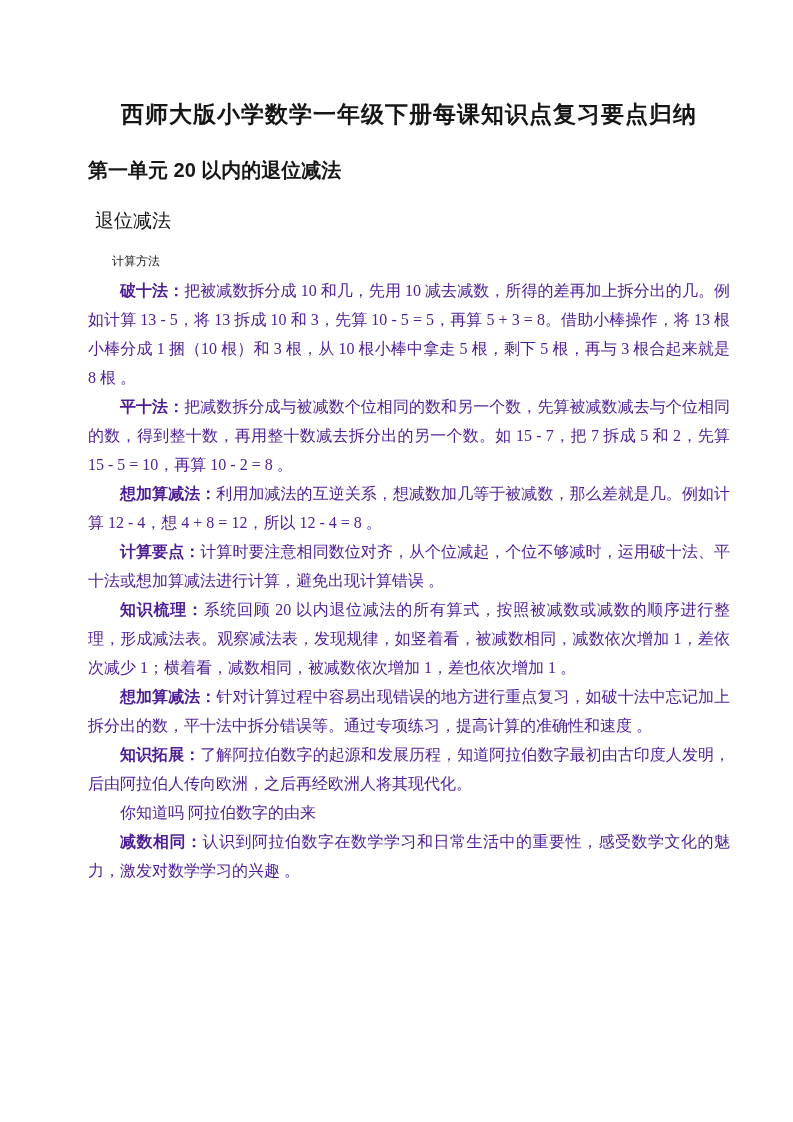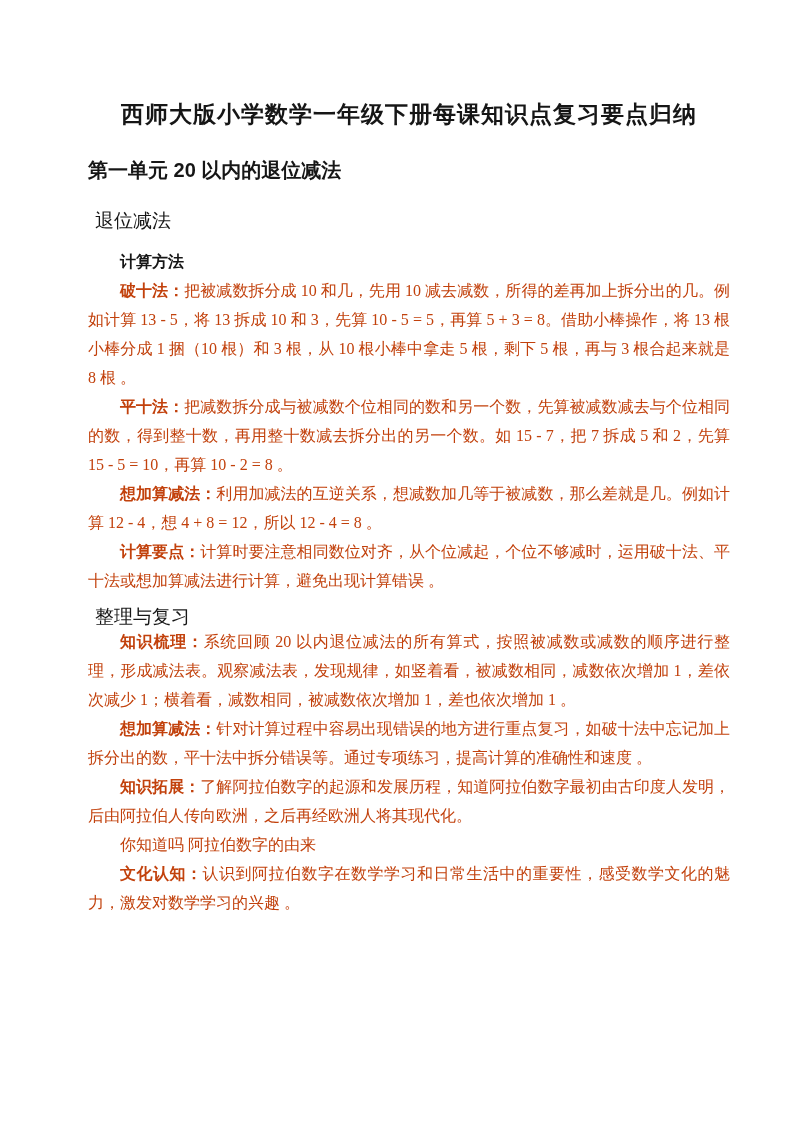--- a/index.html
+++ b/index.html
@@ -44,31 +44,31 @@
   .topic-heading.review {
     margin-top: 11px;
   }
   p.para {
     margin: 0;
     font-family: "Liberation Serif", "DejaVu Serif", serif;
     font-size: 16px;
     line-height: 29px;
     text-align: justify;
     text-indent: 2em;
-    color: #c2410c;
+    color: #4c1d95;
   }
   p.para .lead {
     font-weight: bold;
   }
   p.sub-heading {
     margin: 16px 0 0 0;
     font-family: "Liberation Serif", "DejaVu Serif", serif;
-    font-size: 16px;
+    font-size: 12px;
     line-height: 29px;
-    font-weight: bold;
+    font-weight: normal;
     text-indent: 2em;
   }
   p.first-review {
     margin-top: 0;
   }
 </style>
 </head>
 <body>
 
 <div class="page">
@@ -85,27 +85,26 @@
     <p class="para"><b class="lead">破十法：</b><span>把被减数拆分成 10 和几，先用 10 减去减数，所得的差再加上拆分出的几。例如计算 13 - 5，将 13 拆成 10 和 3，先算 10 - 5 = 5，再算 5 + 3 = 8。借助小棒操作，将 13 根小棒分成 1 捆（10 根）和 3 根，从 10 根小棒中拿走 5 根，剩下 5 根，再与 3 根合起来就是 8 根 。</span></p>
 
     <p class="para"><b class="lead">平十法：</b><span>把减数拆分成与被减数个位相同的数和另一个数，先算被减数减去与个位相同的数，得到整十数，再用整十数减去拆分出的另一个数。如 15 - 7，把 7 拆成 5 和 2，先算 15 - 5 = 10，再算 10 - 2 = 8 。</span></p>
 
     <p class="para"><b class="lead">想加算减法：</b><span>利用加减法的互逆关系，想减数加几等于被减数，那么差就是几。例如计算 12 - 4，想 4 + 8 = 12，所以 12 - 4 = 8 。</span></p>
 
     <p class="para"><b class="lead">计算要点：</b><span>计算时要注意相同数位对齐，从个位减起，个位不够减时，运用破十法、平十法或想加算减法进行计算，避免出现计算错误 。</span></p>
   </section>
 
   <section>
-    <h3 class="topic-heading review">整理与复习</h3>
 
     <p class="para first-review"><b class="lead">知识梳理：</b><span>系统回顾 20 以内退位减法的所有算式，按照被减数或减数的顺序进行整理，形成减法表。观察减法表，发现规律，如竖着看，被减数相同，减数依次增加 1，差依次减少 1；横着看，减数相同，被减数依次增加 1，差也依次增加 1 。</span></p>
 
     <p class="para"><b class="lead">想加算减法：</b><span>针对计算过程中容易出现错误的地方进行重点复习，如破十法中忘记加上拆分出的数，平十法中拆分错误等。通过专项练习，提高计算的准确性和速度 。</span></p>
 
 
     <p class="para"><b class="lead">知识拓展：</b><span>了解阿拉伯数字的起源和发展历程，知道阿拉伯数字最初由古印度人发明，后由阿拉伯人传向欧洲，之后再经欧洲人将其现代化。</span></p>
 
     <p class="para"><span>你知道吗 阿拉伯数字的由来</span></p>
 
-    <p class="para"><b class="lead">文化认知：</b><span>认识到阿拉伯数字在数学学习和日常生活中的重要性，感受数学文化的魅力，激发对数学学习的兴趣 。</span></p>
+    <p class="para"><b class="lead">减数相同：</b><span>认识到阿拉伯数字在数学学习和日常生活中的重要性，感受数学文化的魅力，激发对数学学习的兴趣 。</span></p>
   </section>
 
 </div>
 
 </body></html>

